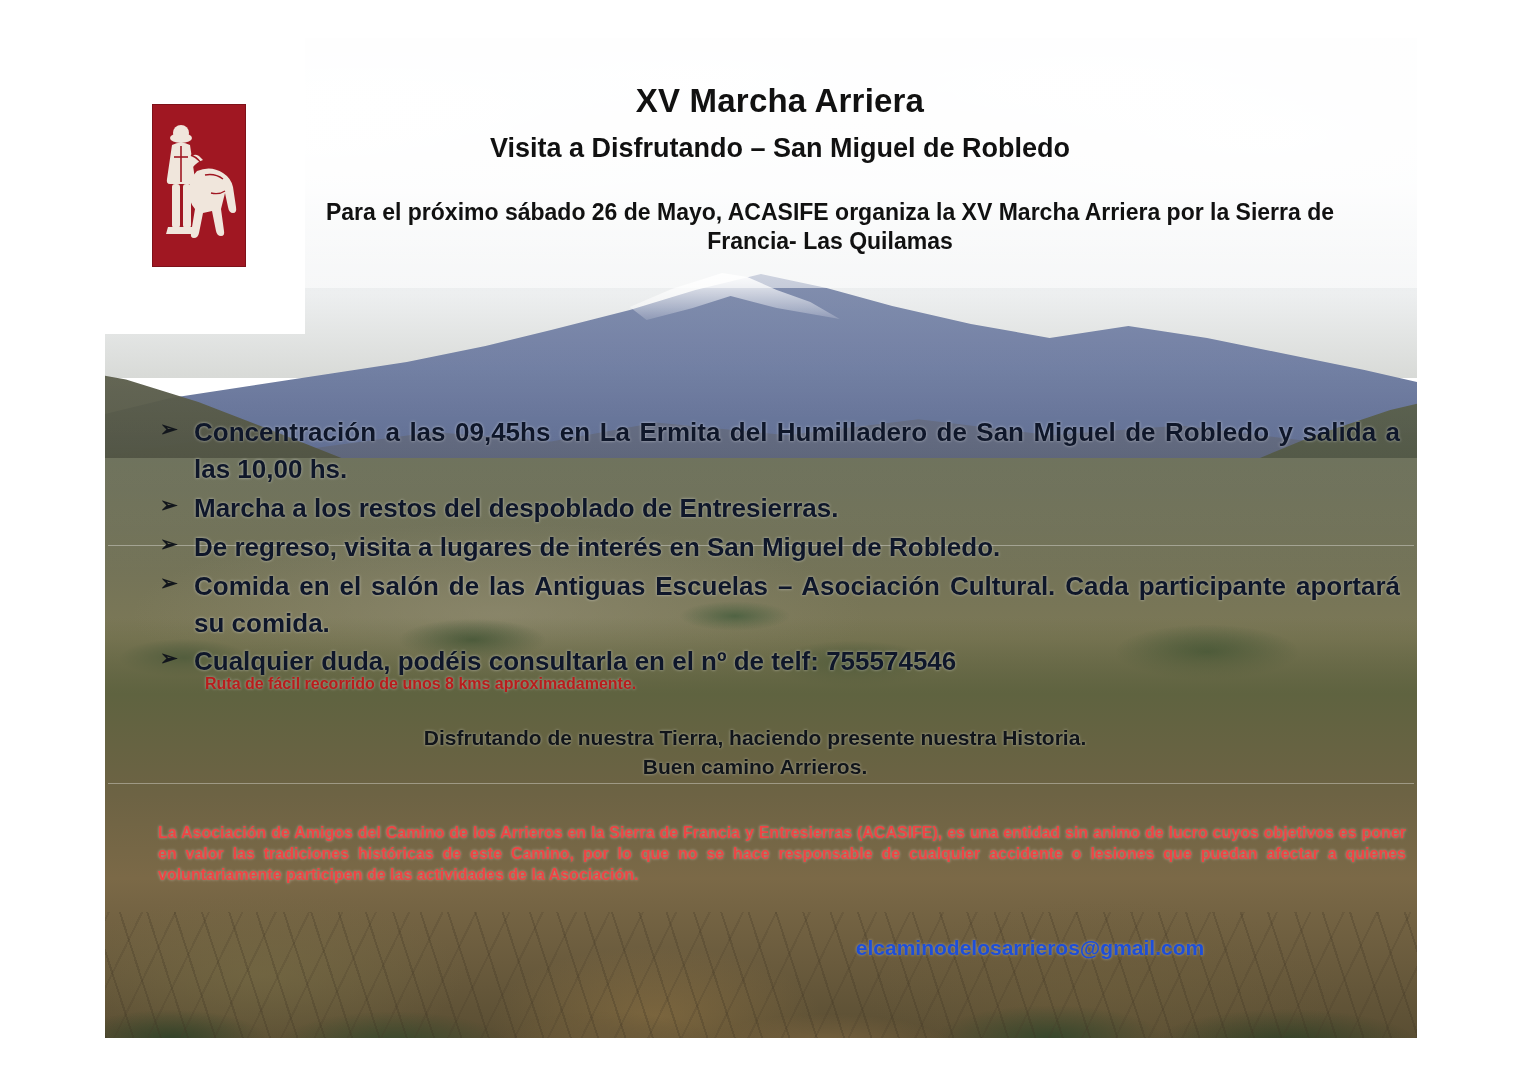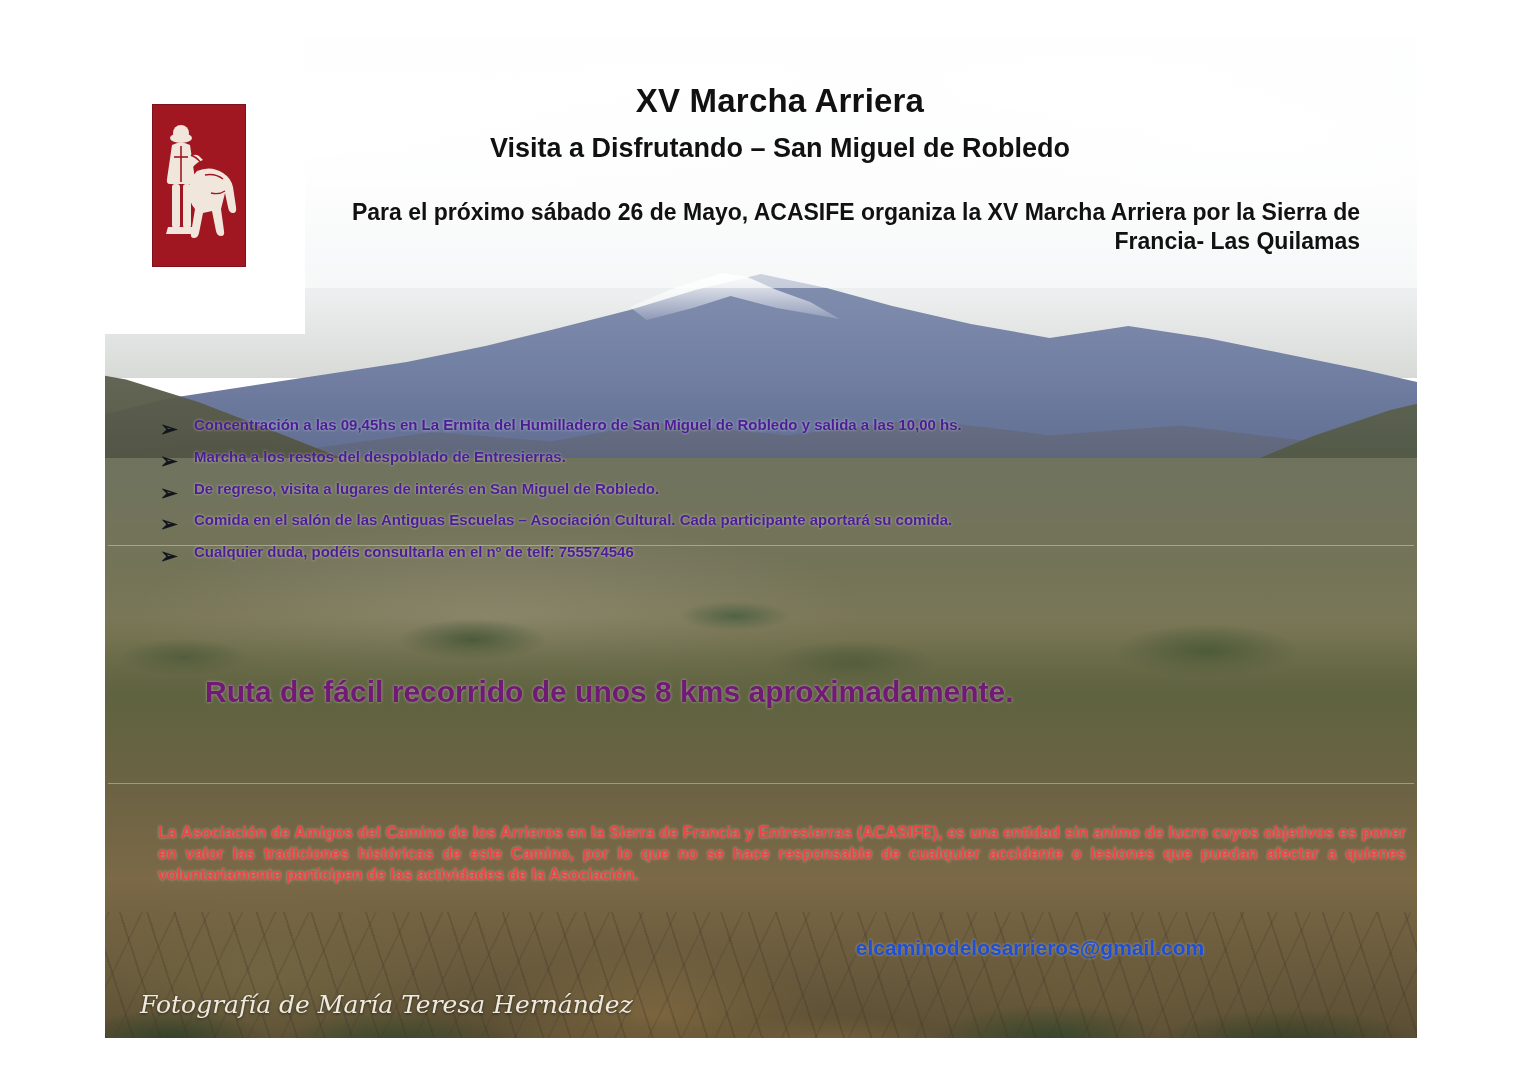--- a/index.html
+++ b/index.html
@@ -179,21 +179,21 @@
     width: 1040px;
     text-align: center;
     font-size: 27px;
     font-weight: bold;
     color: #111;
   }
   .intro {
     position: absolute;
     left: 300px; top: 198px;
     width: 1060px;
-    text-align: right;
+    text-align: center;
     font-size: 23px;
     font-weight: bold;
     color: #111;
     line-height: 1.25;
   }
 
   .bullets {
     position: absolute;
     left: 160px; top: 414px;
     width: 1240px;
@@ -205,36 +205,36 @@
   }
   .bullet .marker {
     flex: 0 0 34px;
     font-size: 21px;
     color: #12161c;
     font-weight: bold;
     line-height: 1.42;
   }
   .bullet .btext {
     flex: 1 1 auto;
-    font-size: 15px;
-    font-weight: bold;
-    color: #4c1d95;
+    font-size: 26px;
+    font-weight: bold;
+    color: #0f172a;
     line-height: 1.42;
     text-align: justify;
     text-shadow: 0 0 3px rgba(255,255,255,0.55);
   }
   .bullet .btext.nojust { text-align: left; }
 
   .route {
     position: absolute;
     left: 205px; top: 675px;
     width: 1000px;
-    font-size: 30px;
-    font-weight: bold;
-    color: #701a75;
+    font-size: 16px;
+    font-weight: bold;
+    color: #b91c1c;
     text-shadow: 0 0 3px rgba(255,255,255,0.5);
   }
   .closing {
     position: absolute;
     left: 200px; top: 723px;
     width: 1110px;
     text-align: center;
     font-size: 21px;
     font-weight: bold;
     color: #11151a;
@@ -361,20 +361,23 @@
       <span class="btext">Comida en el salón de las Antiguas Escuelas – Asociación Cultural. Cada participante aportará su comida.</span>
     </div>
     <div class="bullet">
       <span class="marker">➢</span>
       <span class="btext nojust">Cualquier duda, podéis consultarla en el nº de telf: 755574546</span>
     </div>
   </div>
 
   <div class="route">Ruta de fácil recorrido de unos 8 kms aproximadamente.</div>
 
+  <div class="closing">
+    <div>Disfrutando de nuestra Tierra, haciendo presente nuestra Historia.</div>
+    <div>Buen camino Arrieros.</div>
+  </div>
 
   <div class="disclaimer">La Asociación de Amigos del Camino de los Arrieros en la Sierra de Francia y Entresierras (ACASIFE), es una entidad sin animo de lucro cuyos objetivos es poner en valor las tradiciones históricas de este Camino, por lo que no se hace responsable de cualquier accidente o lesiones que puedan afectar a quienes voluntariamente participen de las actividades de la Asociación.</div>
 
   <div class="email">elcaminodelosarrieros@gmail.com</div>
 
-  <div class="credit">Fotografía de María Teresa Hernández</div>
 
 </div>
 
 </body></html>

